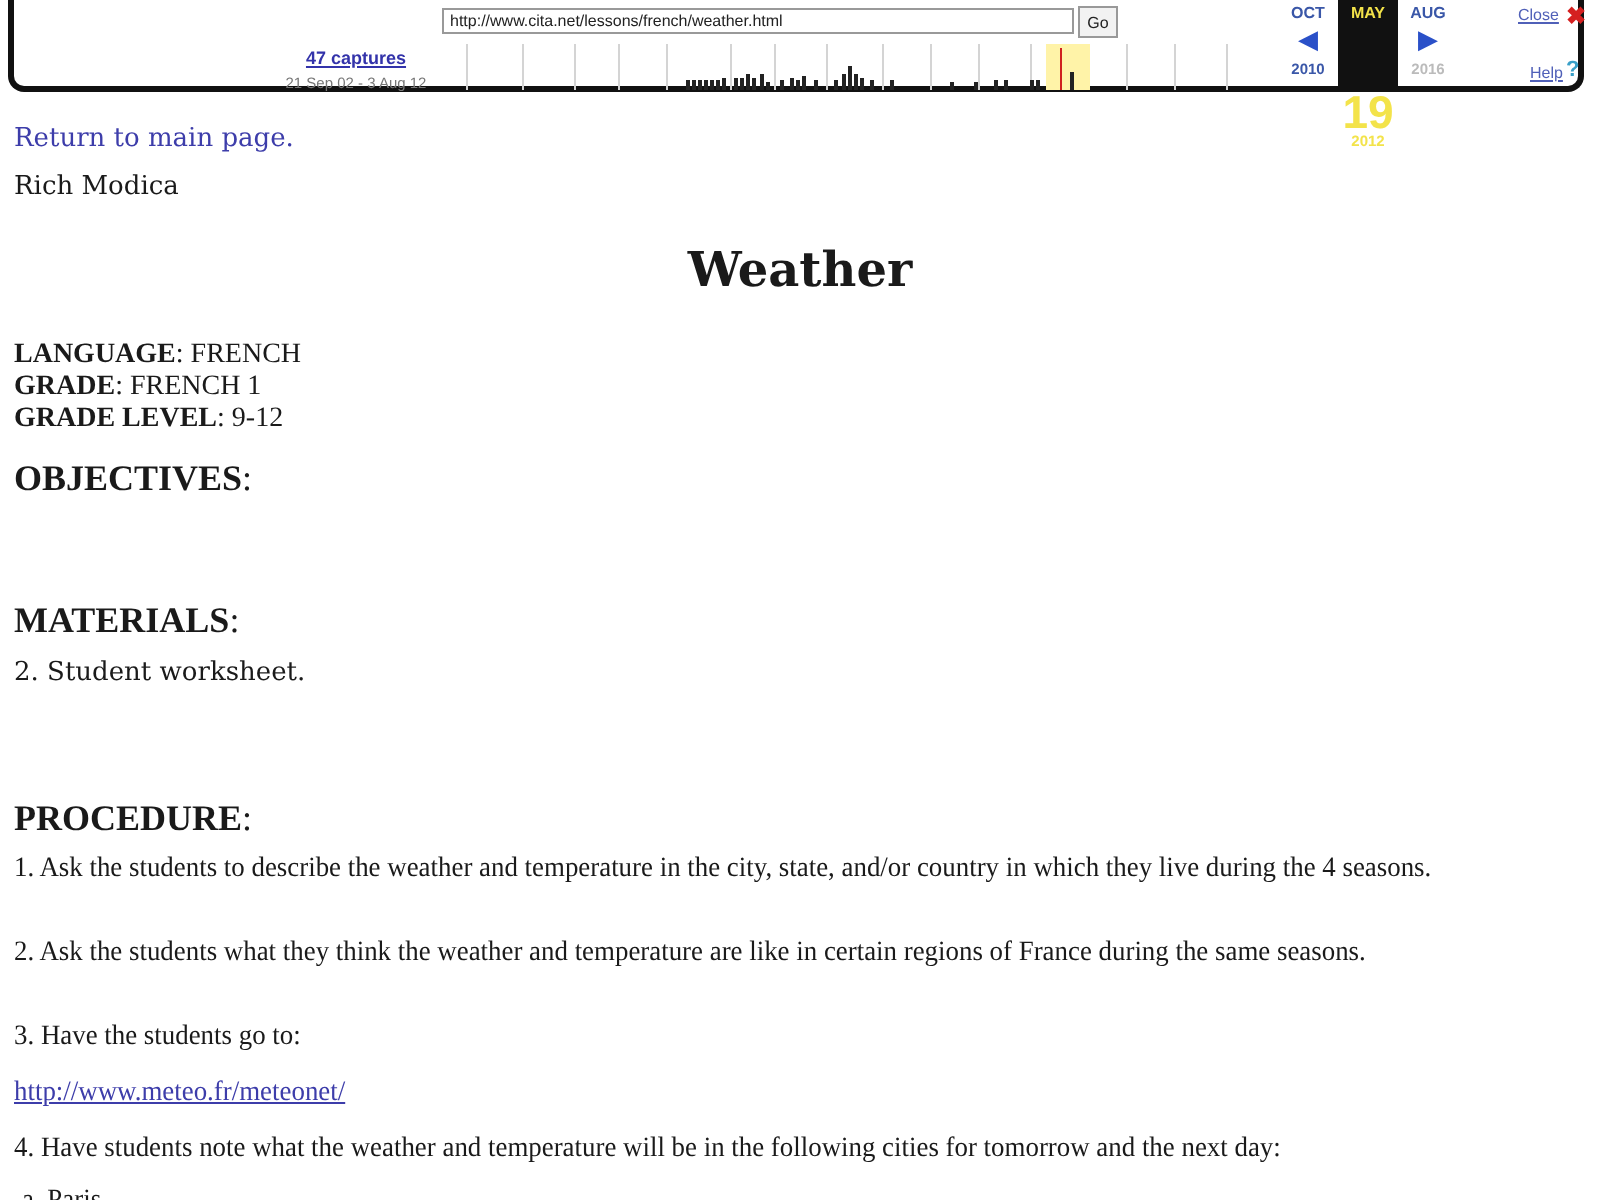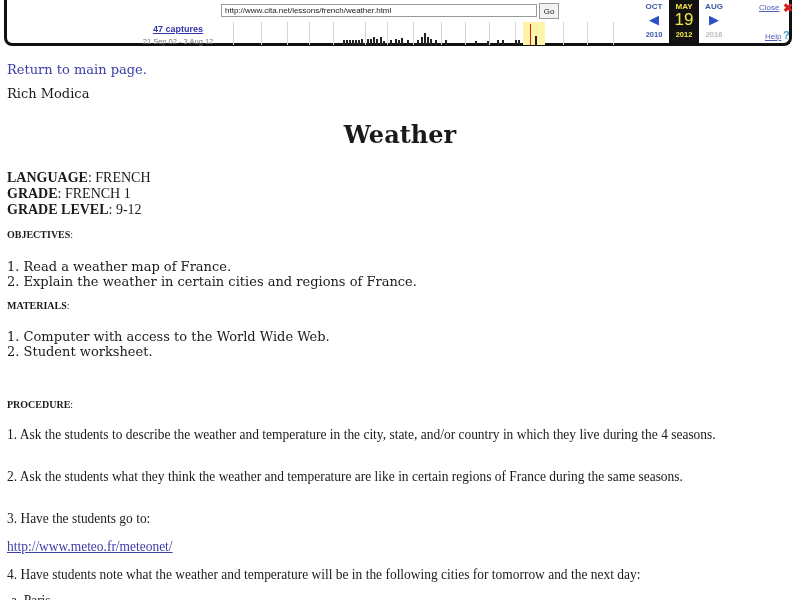--- a/index.html
+++ b/index.html
@@ -37,41 +37,41 @@
 
   #wm-spark { position: absolute; left: 218px; top: 22px; width: 410px; height: 23px; }
   #wm-spark .yr { position: absolute; top: 0; width: 1px; height: 23px; background: #d4d4d4; }
   #wm-spark .bar { position: absolute; bottom: 0; width: 2px; background: #222; }
   #wm-spark .hl { position: absolute; top: 0; height: 23px; background: #fff3a8; }
   #wm-spark .cur { position: absolute; bottom: 0; width: 1px; background: #d02020; }
 
   #wm-nav { position: absolute; left: 632px; top: 0; width: 90px; height: 44px; }
   #wm-nav .col { position: absolute; top: 0; width: 30px; height: 44px; text-align: center; }
   #wm-nav .mon { font-size: 8px; font-weight: bold; color: #3a57a8; display: block; margin-top: 2px; }
-  #wm-nav .day { font-size: 17px; font-weight: normal; display: block; height: 18px; line-height: 18px; }
+  #wm-nav .day { font-size: 23px; font-weight: bold; display: block; height: 18px; line-height: 18px; margin-top: 36px; }
   #wm-nav .yrl { font-size: 7.5px; font-weight: bold; color: #3a57a8; display: block; margin-top: 1px; }
   #wm-nav .mid { left: 30px; background: #111; }
   #wm-nav .mid .mon, #wm-nav .mid .day, #wm-nav .mid .yrl { color: #f3e34a; }
   #wm-nav .arrow { font-size: 13px; color: #2a50c8; line-height: 18px; display: block; height: 18px; }
   #wm-nav .right .yrl { color: #bbb; }
 
   #wm-close { position: absolute; left: 752px; top: 3px; font-size: 8px; color: #5060b8; text-decoration: underline; }
   #wm-close-x { position: absolute; left: 776px; top: 1px; font-size: 12px; color: #d52020; font-weight: bold; }
   #wm-help { position: absolute; left: 758px; top: 32px; font-size: 8px; color: #5060b8; text-decoration: underline; }
   #wm-help-q { position: absolute; left: 776px; top: 29px; font-size: 11px; color: #3aa0c8; font-weight: bold; }
 
   
   #content { position: absolute; left: 7px; top: 62px; width: 786px; font-size: 13px; }
   #return-link { color: #3d3daa; font-size: 13px; display: block; }
   #author { margin-top: 9px; font-size: 13px; }
   #title { position: absolute; left: 0; top: 58px; width: 786px; text-align: center; font-size: 24px; font-weight: bold; margin: 0; }
 
   .meta { position: absolute; left: 0; font-family: "Liberation Serif", serif; font-size: 14px; line-height: 16px; }
   .meta b { font-weight: bold; }
-  .section-label { position: absolute; left: 0; font-family: "Liberation Serif", serif; font-weight: bold; font-size: 10px; }
+  .section-label { position: absolute; left: 0; font-family: "Liberation Serif", serif; font-weight: bold; font-size: 18px; }
   .section-label span.colon { font-weight: normal; }
   .list { position: absolute; left: 0; font-size: 13px; line-height: 15px; }
   .proc { position: absolute; left: 0; width: 786px; font-family: "Liberation Serif", serif; font-size: 14px; line-height: 15px; transform: scaleX(0.96); transform-origin: left; }
   .link { color: #3d3daa; text-decoration: underline; }
 </style>
 </head>
 <body>
 
 <div id="wm-toolbar">
 
@@ -167,28 +167,23 @@
 
   <h1 id="title">Weather</h1>
 
   <div class="meta" style="top:108px">
     <div><b>LANGUAGE</b><span>: FRENCH</span></div>
     <div><b>GRADE</b><span>: FRENCH 1</span></div>
     <div><b>GRADE LEVEL</b><span>: 9-12</span></div>
   </div>
 
   <div class="section-label" style="top:167px"><span>OBJECTIVES</span><span class="colon">:</span></div>
-  <div class="list" style="top:197px">
-    <div>1. Read a weather map of France.</div>
-    <div>2. Explain the weather in certain cities and regions of France.</div>
-  </div>
 
   <div class="section-label" style="top:238px"><span>MATERIALS</span><span class="colon">:</span></div>
   <div class="list" style="top:267px">
-    <div>1. Computer with access to the World Wide Web.</div>
     <div>2. Student worksheet.</div>
   </div>
 
   <div class="section-label" style="top:337px"><span>PROCEDURE</span><span class="colon">:</span></div>
 
   <div class="proc" style="top:365px">1. Ask the students to describe the weather and temperature in the city, state, and/or country in which they live during the 4 seasons.</div>
   <div class="proc" style="top:407px">2. Ask the students what they think the weather and temperature are like in certain regions of France during the same seasons.</div>
   <div class="proc" style="top:449px">3. Have the students go to:</div>
   <div class="proc" style="top:477px"><a class="link">http://www.meteo.fr/meteonet/</a></div>
   <div class="proc" style="top:505px">4. Have students note what the weather and temperature will be in the following cities for tomorrow and the next day:</div>

